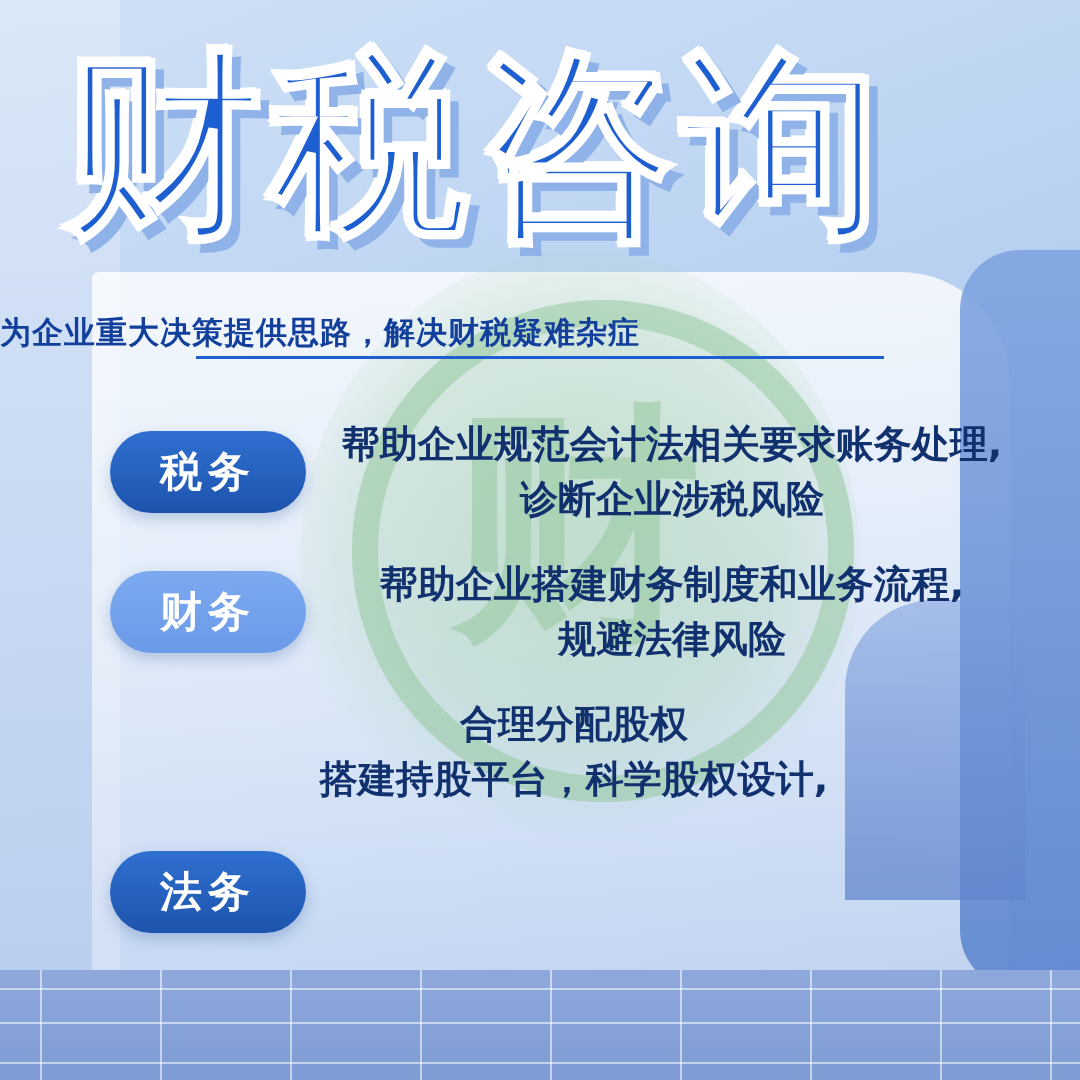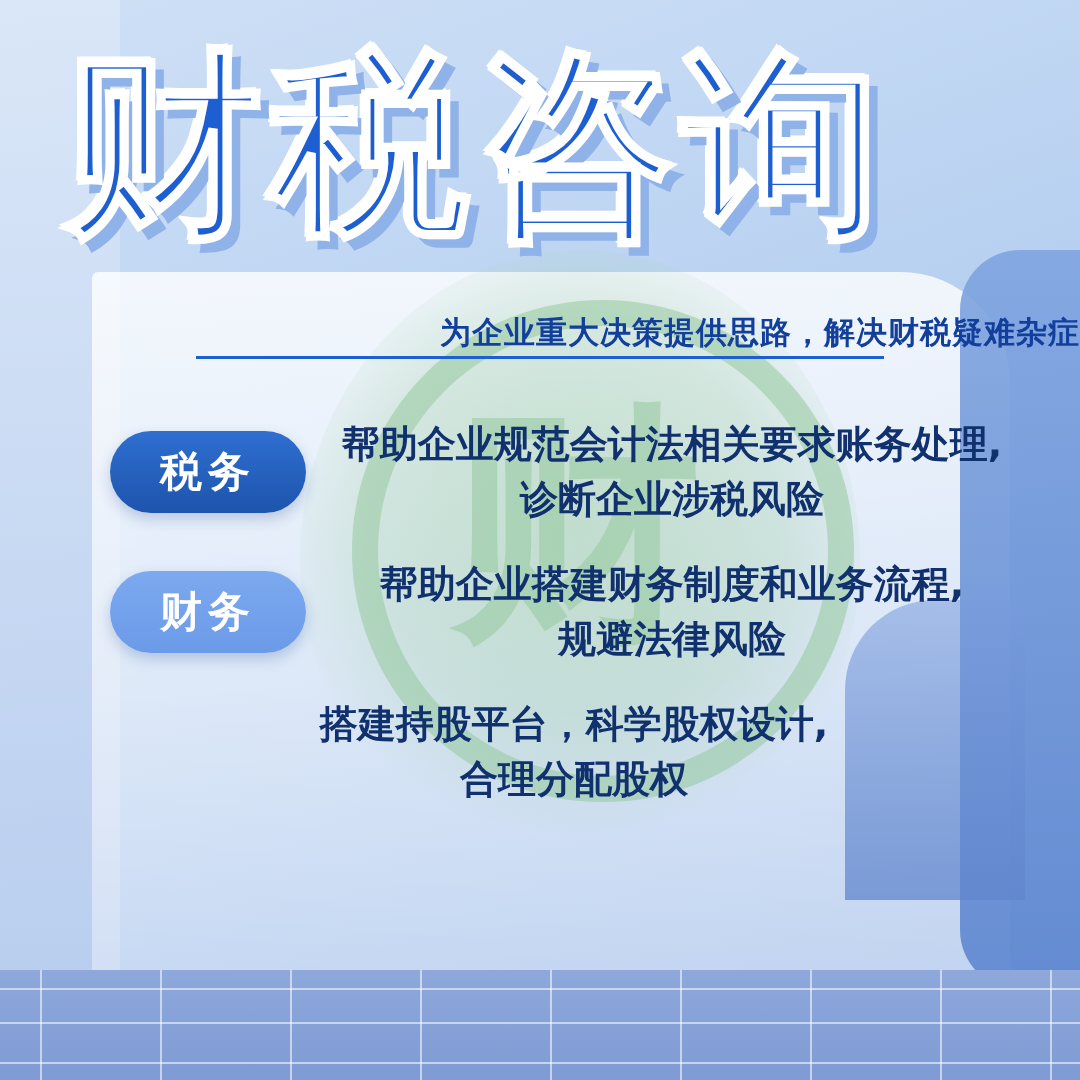--- a/index.html
+++ b/index.html
@@ -72,21 +72,21 @@
     font-size:200px;line-height:1.05;font-weight:700;
     letter-spacing:6px;
     color:#1d5fd0;
     font-family:"DejaVu Sans","Liberation Sans",sans-serif;
     text-shadow:
       10px 10px 0 #8fb2e8,
       -3px -3px 0 #ffffff;
     -webkit-text-stroke:3px #ffffff;
   }
   .subtitle{
-    position:absolute;left:0;top:312px;width:1080px;text-align:right;
+    position:absolute;left:0;top:312px;width:1080px;text-align:left;
     font-size:31px;font-weight:700;color:#123f9c;letter-spacing:1px;
   }
   .subtitle-underline{
     position:absolute;left:196px;top:356px;width:688px;height:3px;
     background:#1d5fd0;
   }
 
   
   .rows{
     position:absolute;left:110px;top:402px;width:900px;
@@ -165,22 +165,23 @@
     <div class="row">
       <div class="pill light">财务</div>
       <div class="desc">
         <span class="l2">帮助企业搭建财务制度和业务流程,</span>
         <span class="l2">规避法律风险</span>
       </div>
     </div>
 
     <div class="row">
       <div class="desc">
+        <span class="l2">合理分配股权</span>
         <span class="l2">搭建持股平台，科学股权设计,</span>
-        <span class="l2">合理分配股权</span>
       </div>
     </div>
 
     <div class="row">
+      <div class="pill dark">法务</div>
     </div>
 
   </div>
 </div>
 
 </body></html>

